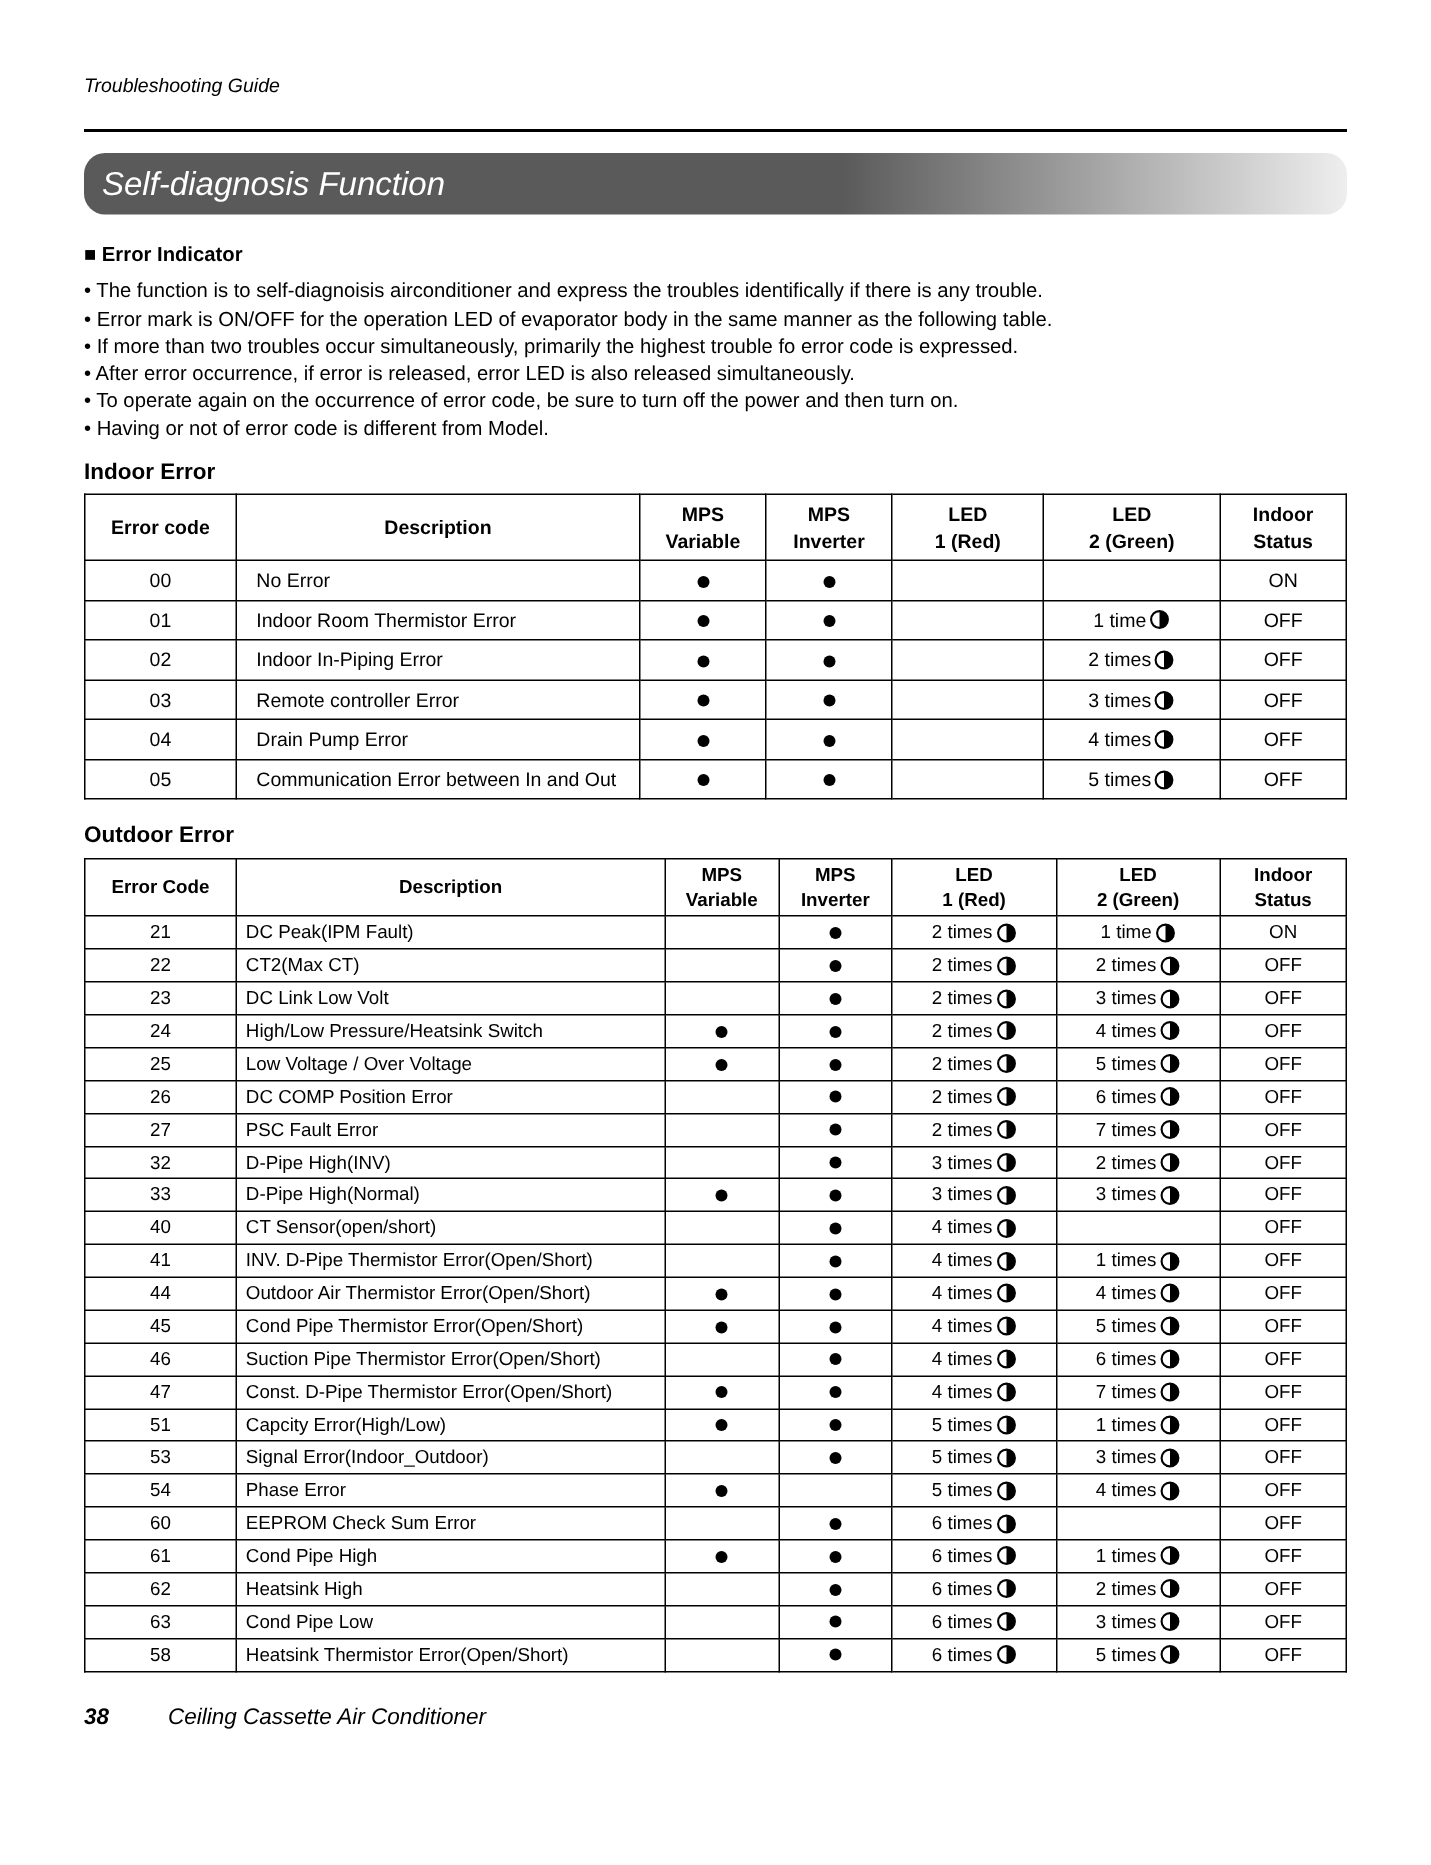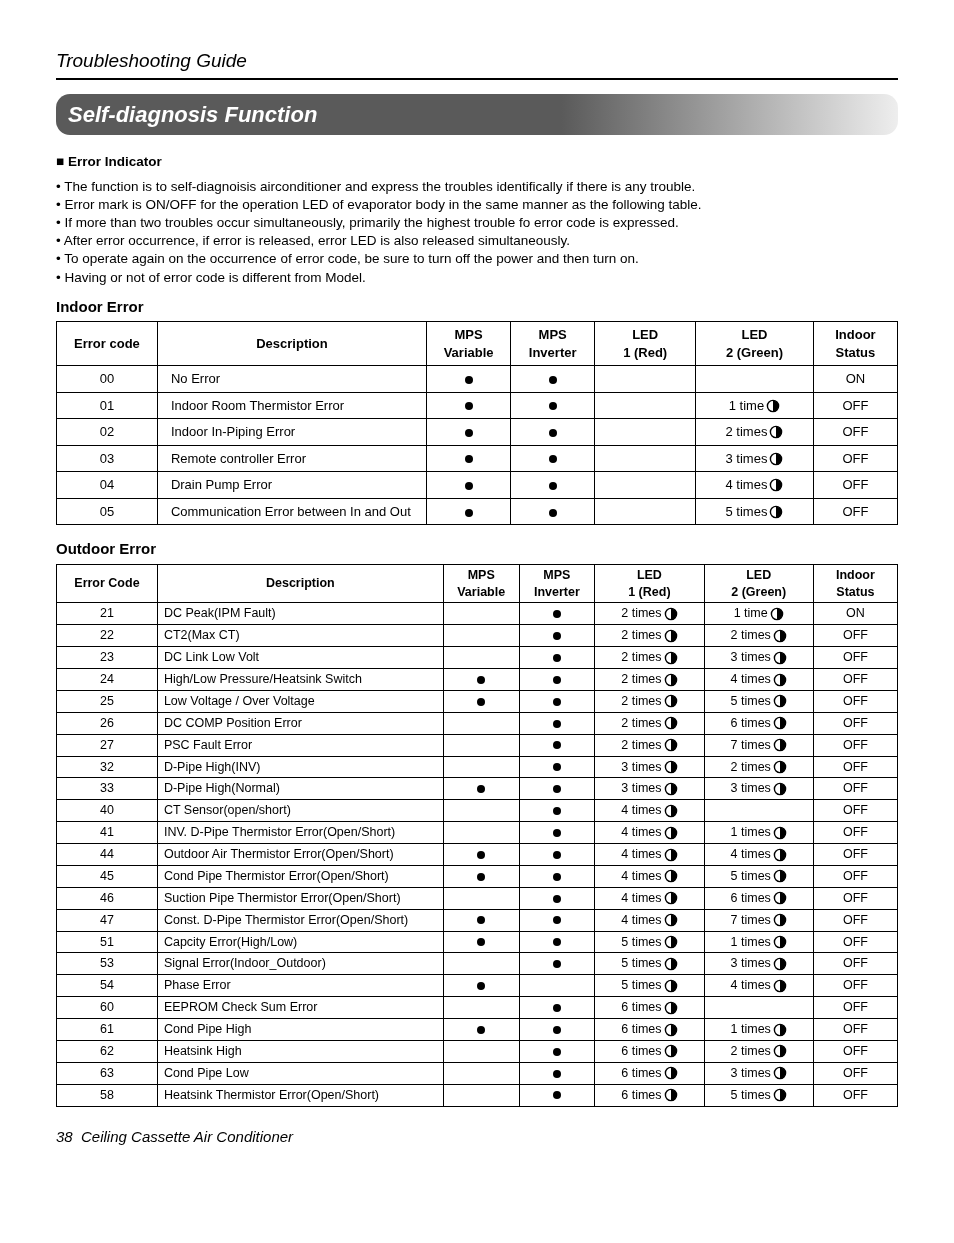--- a/index.html
+++ b/index.html
@@ -8,30 +8,30 @@
     color: #000;
     margin: 0;
     padding: 48px 56px 40px 56px;
     width: 954px;
     box-sizing: border-box;
     font-size: 13.5px;
     line-height: 1.35;
   }
   .header {
     font-style: italic;
-    font-size: 19px;
+    font-size: 13px;
     border-bottom: 2px solid #000;
-    padding-bottom: 4px;
+    padding-bottom: 20px;
     margin-bottom: 14px;
   }
   .banner {
     background: linear-gradient(to right, #5a5a5a 0%, #5a5a5a 60%, #eee 100%);
     color: #fff;
     font-style: italic;
-    font-weight: bold;
+    font-weight: normal;
     font-size: 22px;
     padding: 6px 12px;
     border-radius: 14px;
     margin-bottom: 18px;
   }
   .section-sub {
     font-weight: bold;
     margin: 4px 0 6px 0;
   }
   .section-sub::before {
@@ -76,25 +76,26 @@
     align-items:center;
     gap:2px;
     white-space: nowrap;
   }
   .blink svg { width:14px; height:14px; }
   .footer {
     margin-top: 20px;
     font-size: 15px;
   }
   .footer .pg {
-    font-weight: normal;
+    font-weight: bold;
     font-style: italic;
   }
   .footer .title {
     font-style: italic;
+    margin-left: 31px;
   }
   table.outdoor th, table.outdoor td { padding: 2px 6px; font-size:12.5px; }
 </style>
 </head>
 <body>
 
 <div class="header">Troubleshooting Guide</div>
 <div class="banner">Self-diagnosis Function</div>
 
 <div class="section-sub">Error Indicator</div>

